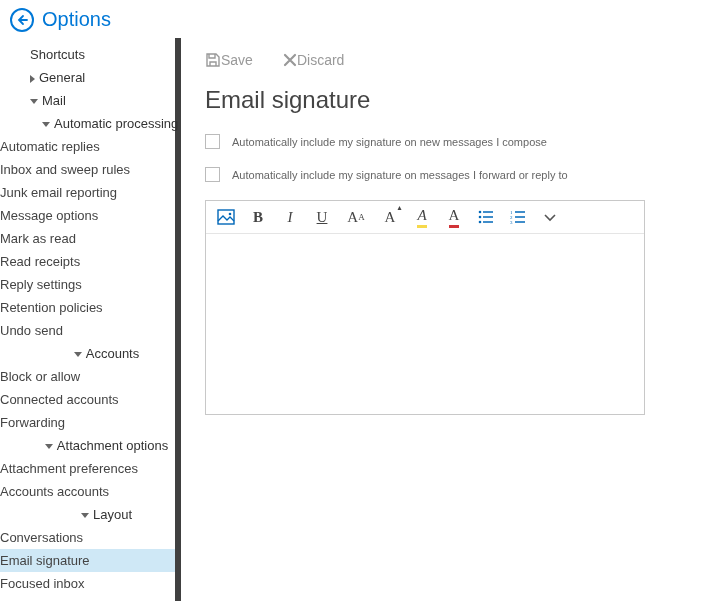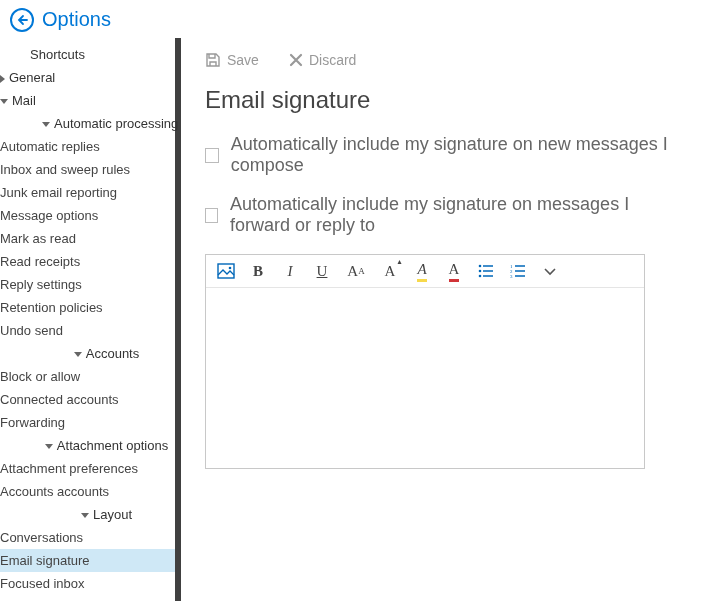--- a/index.html
+++ b/index.html
@@ -45,21 +45,21 @@
     border-right: 6px solid #404040;
     padding-top: 5px;
   }
   .nav-item {
     padding: 4px 4px 4px 0;
     cursor: pointer;
     white-space: nowrap;
     color: #333;
   }
   .nav-item.lvl0 { padding-left: 30px; font-size:13px; }
-  .nav-item.lvl1 { }
+  .nav-item.lvl1 { padding-left: 30px; }
   .nav-item.lvl2 { padding-left: 42px; text-align: center; }
   .nav-item.lvl3 { color:#444; }
   .nav-item .caret {
     display:inline-block;
     width:0;height:0;
     margin-right:4px;
     vertical-align: middle;
   }
   .caret.right {
     border-top:4px solid transparent;
@@ -81,39 +81,39 @@
   }
   .toolbar {
     display: flex;
     gap: 30px;
     margin-bottom: 18px;
     color: #999;
   }
   .toolbar-btn {
     display: flex;
     align-items: center;
-    gap: 6px;
+    gap: 0;
     font-size: 14px;
     cursor: pointer;
     text-align: center;
   }
   .toolbar-btn svg { display:block; }
   .page-title {
     font-size: 24px;
     font-weight: 300;
     color: #444;
     margin-bottom: 20px;
   }
   .checkbox-row {
     display: flex;
     align-items: center;
     gap: 12px;
     margin-bottom: 18px;
     color: #666;
-    font-size: 18px;
+    font-size: 11px;
   }
   .checkbox {
     width: 15px; height: 15px;
     border: 1px solid #bbb;
     background: #fff;
     cursor: pointer;
   }
   .editor-frame {
     border: 1px solid #c8c8c8;
     width: 440px;

